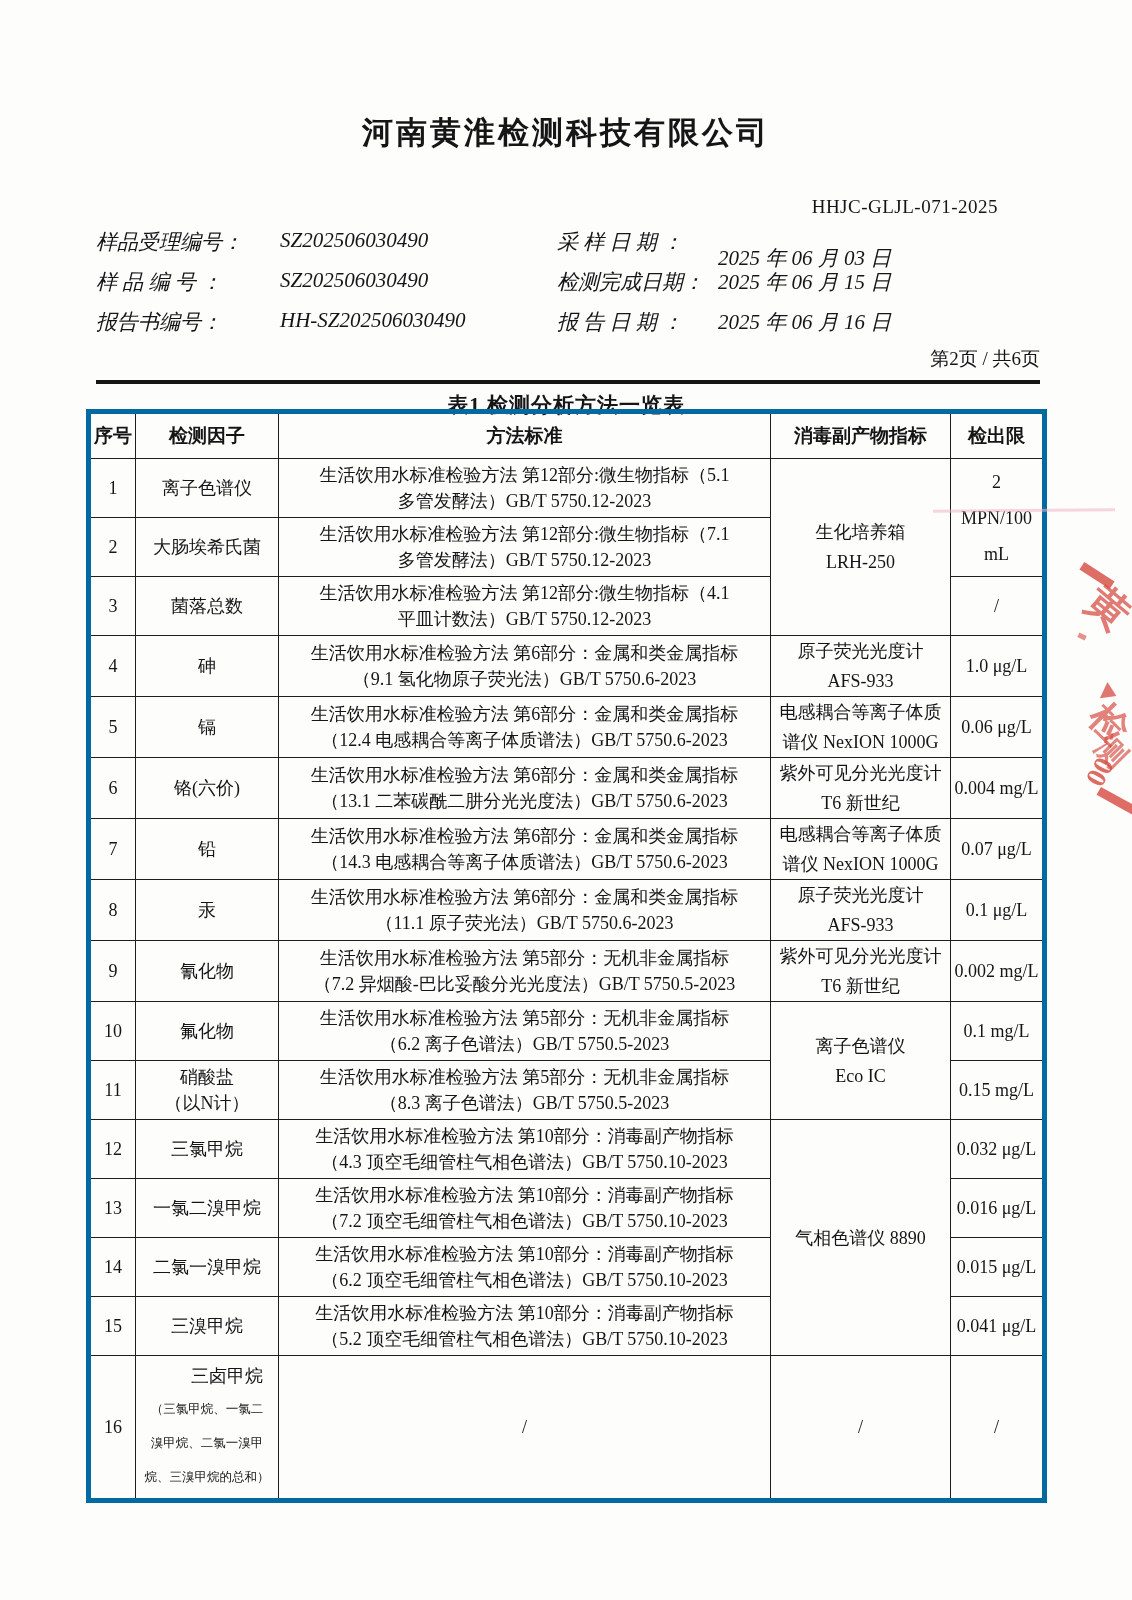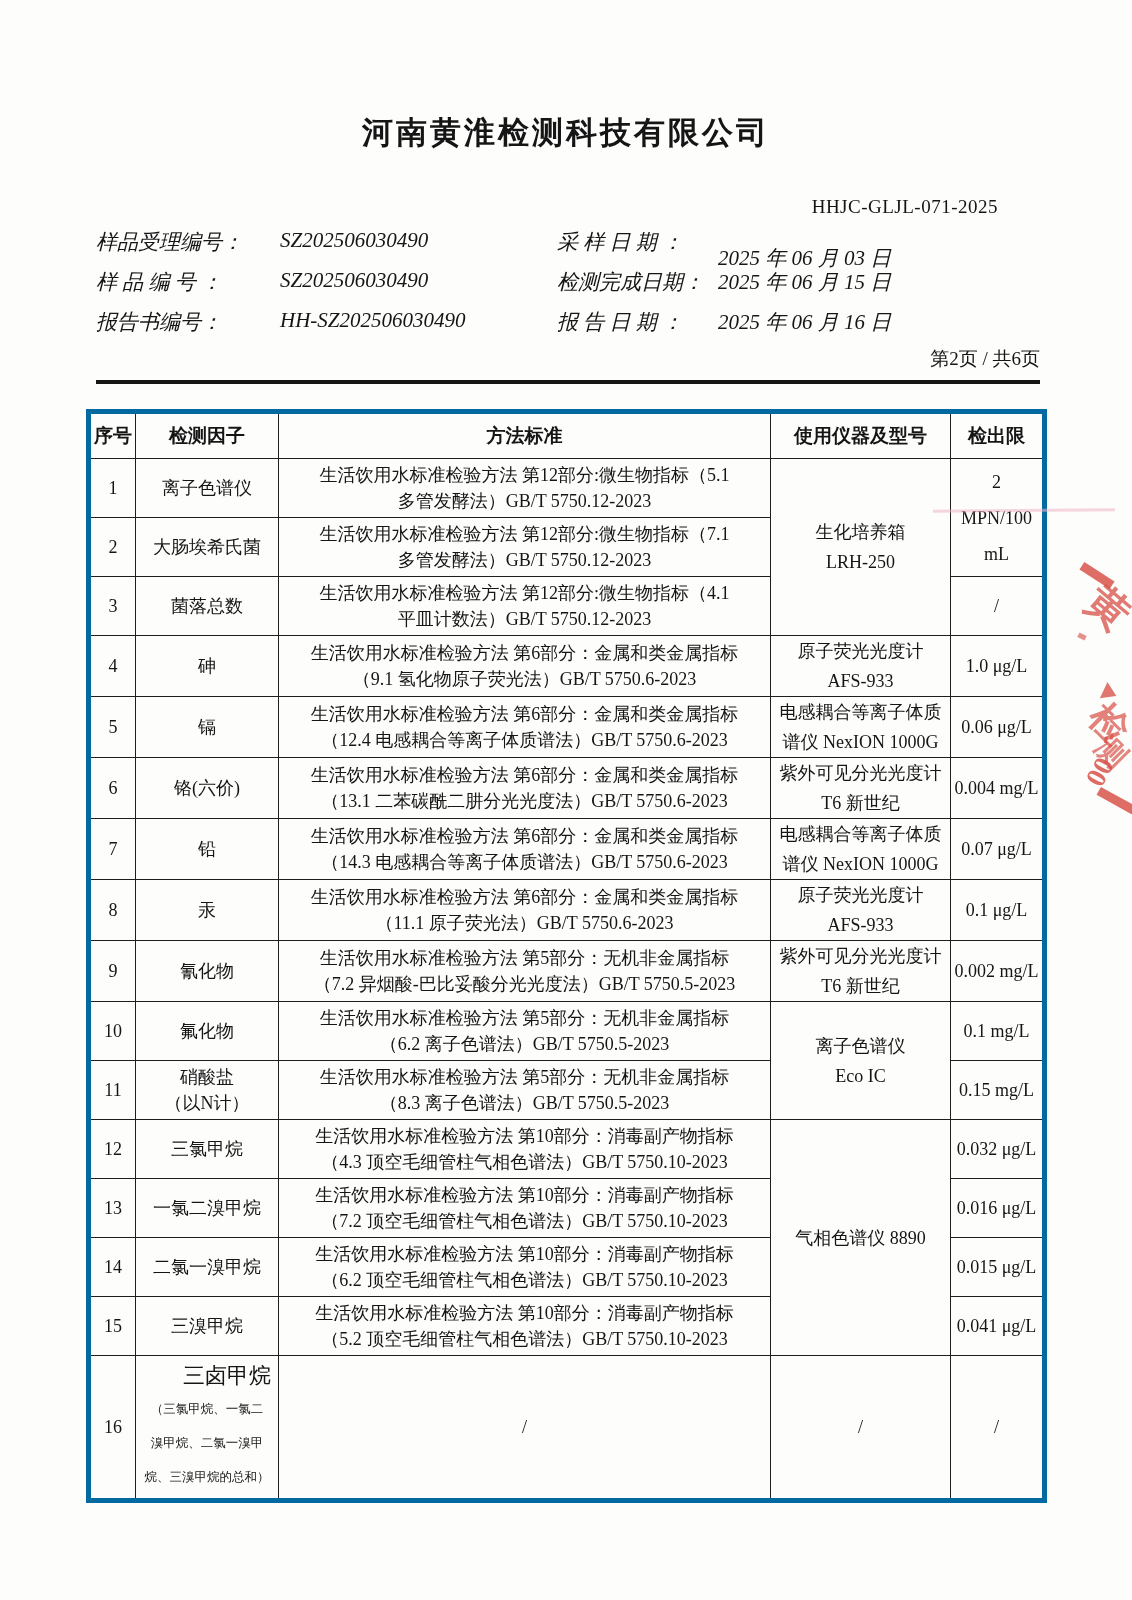--- a/index.html
+++ b/index.html
@@ -22,21 +22,21 @@
                 border-collapse:collapse;table-layout:fixed;border:5px solid #0369a1;}
   .methods th,.methods td{border:1.5px solid #1e1e1e;text-align:center;vertical-align:middle;
                 padding:0 2px;font-size:18px;line-height:26px;overflow:hidden;}
   .methods th{font-size:19px;font-weight:bold;height:44px;}
   tr.r{height:59px;}
   tr.r-tall{height:145px;}
   .m{font-size:17px;line-height:27px;}
   .inst div{line-height:30px;}
   .limit3 div{line-height:36px;}
   .lim{font-size:17px;}
-  .fmain{font-size:22px;line-height:32px;padding-left:40px;}
+  .fmain{font-size:18px;line-height:32px;padding-left:40px;}
   .note{font-size:12.5px;line-height:34px;}
 
   .stampf{position:absolute;color:#d6493f;font-weight:bold;font-family:"Liberation Serif",serif;}
   .s-bar{left:1079px;top:571px;width:36px;height:9px;background:#d6493f;transform:rotate(33deg);opacity:.8;}
   .s-a{left:1087px;top:580px;font-size:42px;transform:rotate(40deg);opacity:.72;}
   .s-dot{left:1078px;top:634px;width:8px;height:5px;background:#d6493f;transform:rotate(25deg);opacity:.6;}
   .s-tri{left:1101px;top:686px;width:0;height:0;border-left:9px solid transparent;
          border-right:9px solid transparent;border-bottom:14px solid #d6493f;
          transform:rotate(115deg);opacity:.75;background:none;}
   .s-b{left:1090px;top:698px;font-size:38px;transform:rotate(45deg);opacity:.68;}
@@ -63,35 +63,36 @@
 
   <span class="lab" style="top:228px;left:557px">采 样 日 期 ：</span>
   <span class="val" style="top:244px;left:718px">2025 年 06 月 03 日</span>
   <span class="lab" style="top:268px;left:557px">检测完成日期：</span>
   <span class="val" style="top:268px;left:718px">2025 年 06 月 15 日</span>
   <span class="lab" style="top:308px;left:557px">报 告 日 期 ：</span>
   <span class="val" style="top:308px;left:718px">2025 年 06 月 16 日</span>
 
   <div class="page-ind">第2页 / 共6页</div>
   <div class="rule"></div>
+  <div class="tbl-title">表1  检测分析方法一览表</div>
 
   <table class="methods">
     <colgroup>
       <col style="width:47px">
         <col style="width:143px">
         <col style="width:492px">
       <col style="width:180px">
         <col style="width:94px">
     </colgroup>
     <thead>
       <tr>
         <th>序号</th>
         <th>检测因子</th>
         <th>方法标准</th>
-        <th>使用仪器及型号</th>
+        <th>消毒副产物指标</th>
         <th>检出限</th>
       </tr>
     </thead>
     <tbody>
       <tr class="r">
         <td>1</td>
         <td>离子色谱仪</td>
         <td class="m">
           <div>生活饮用水标准检验方法 第12部分:微生物指标（5.1</div>
           <div>多管发酵法）GB/T 5750.12-2023</div>

